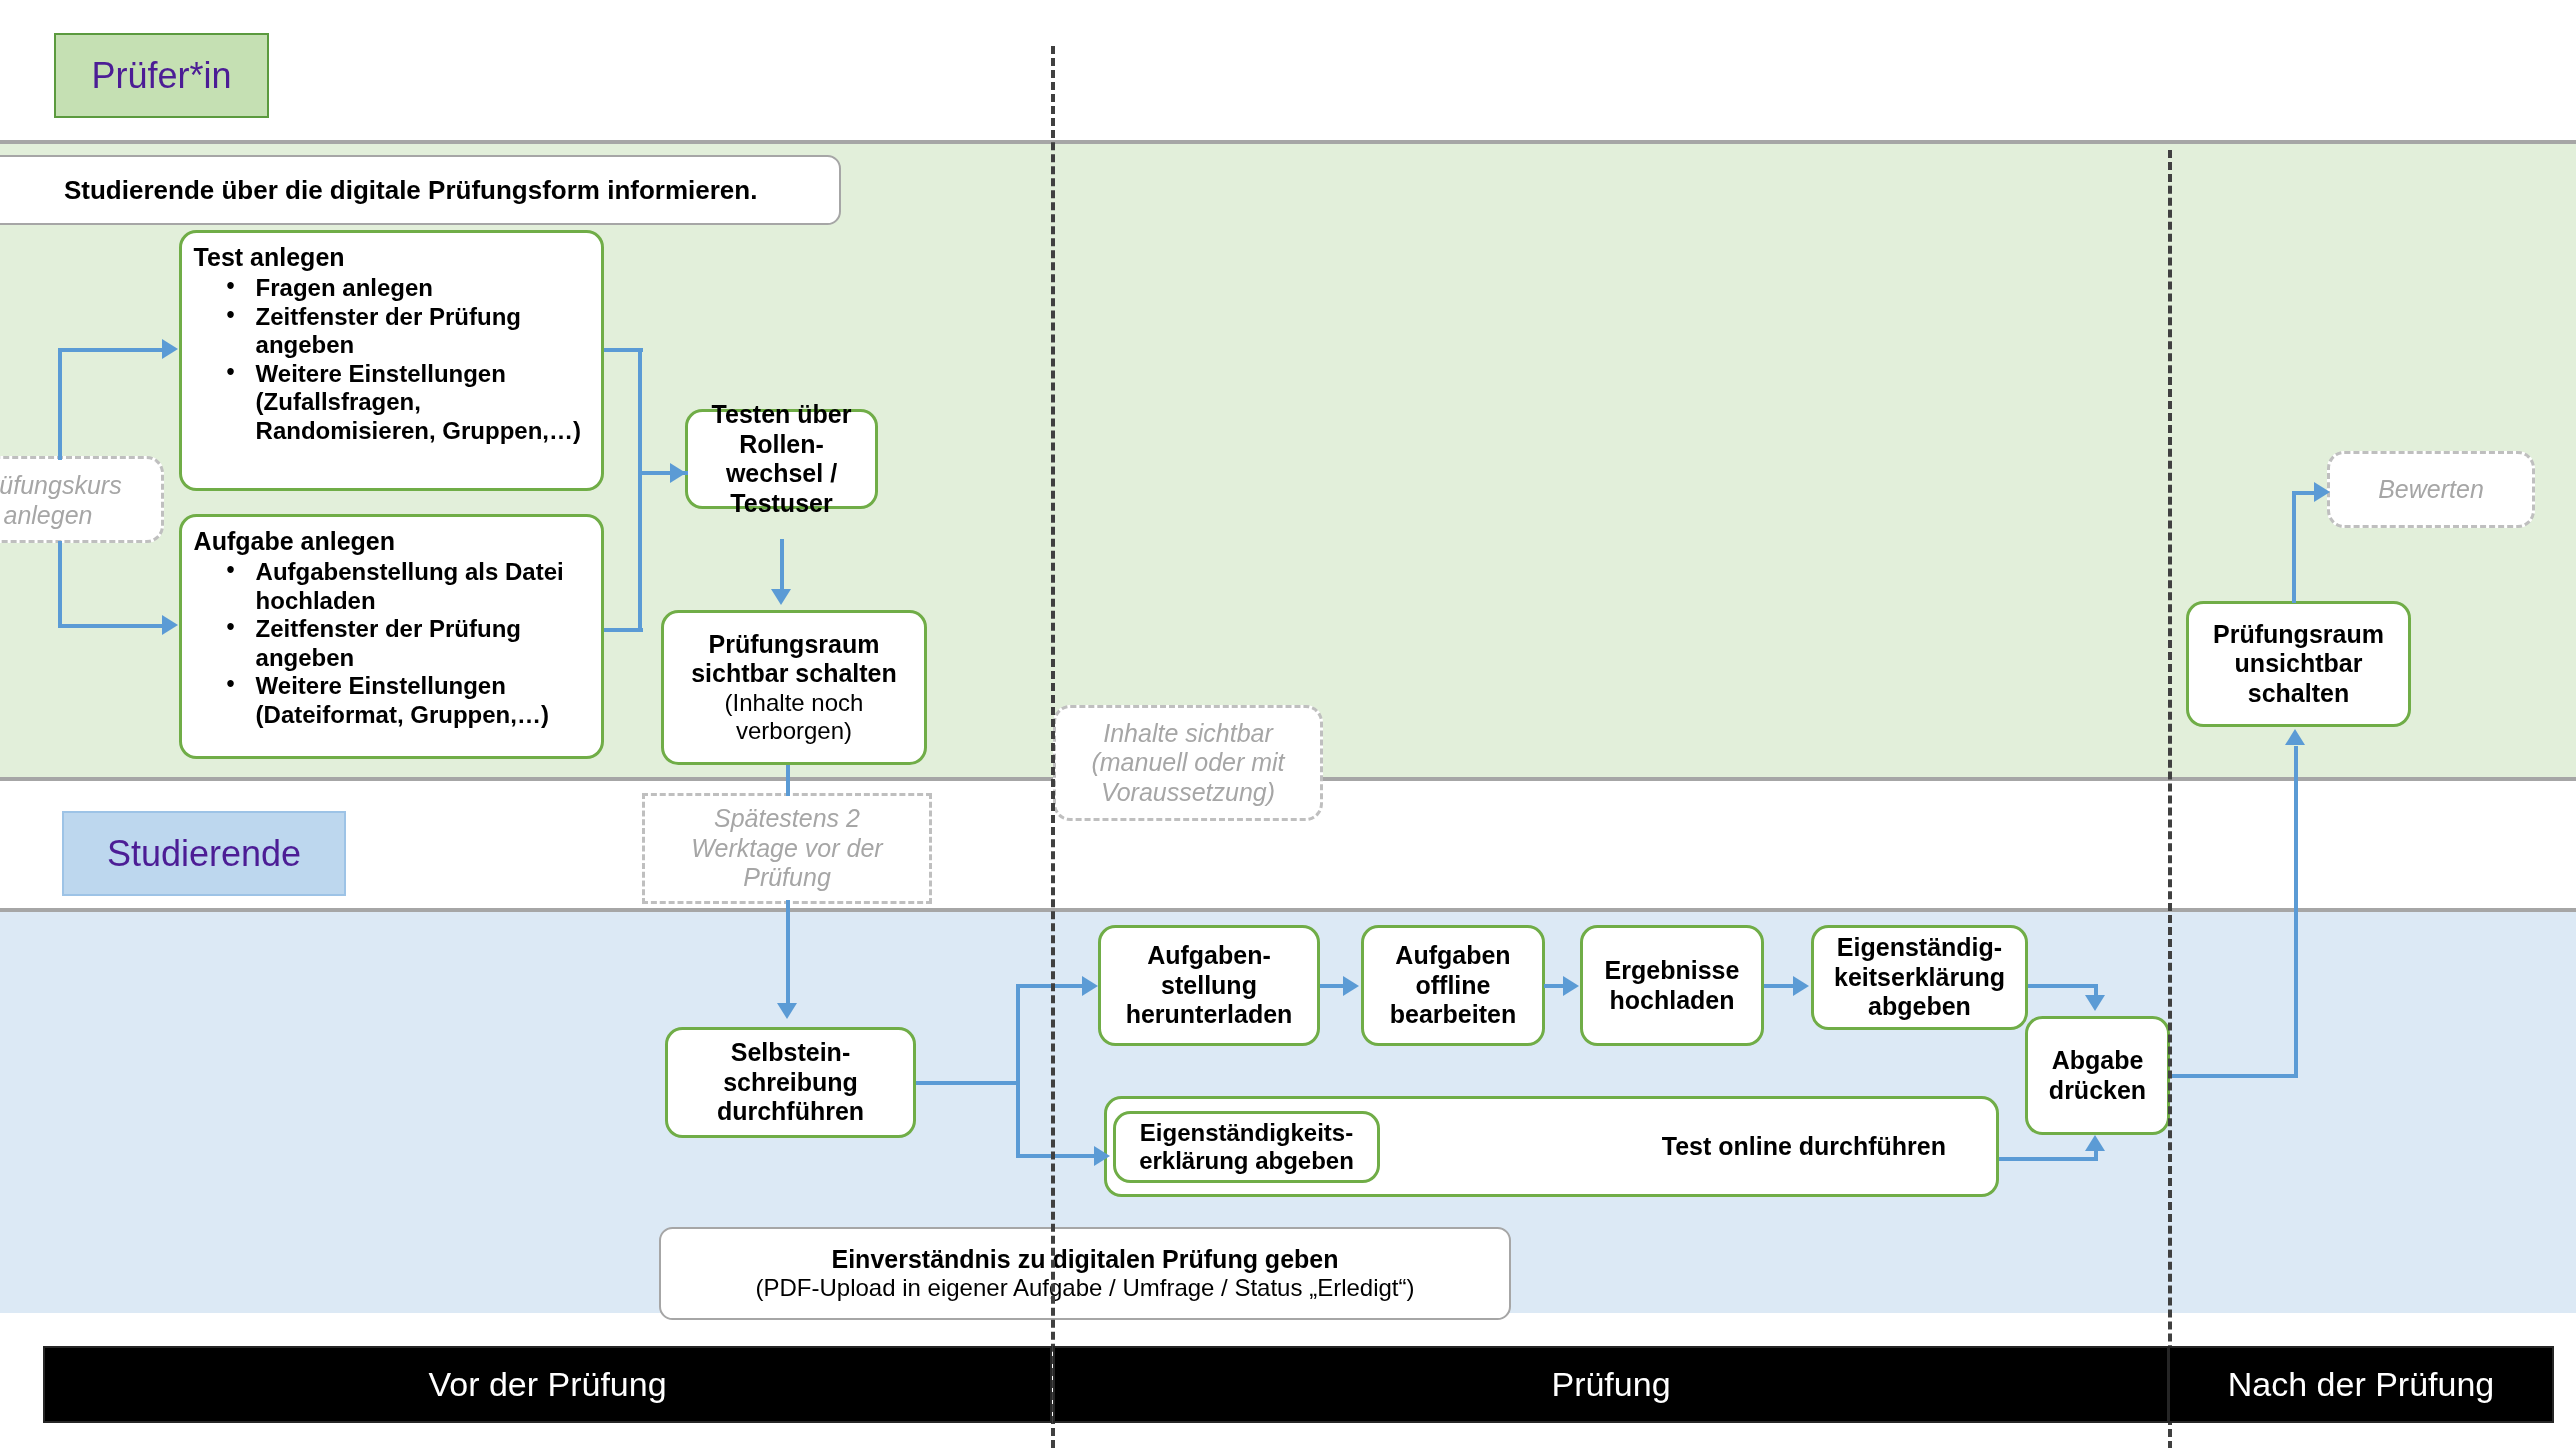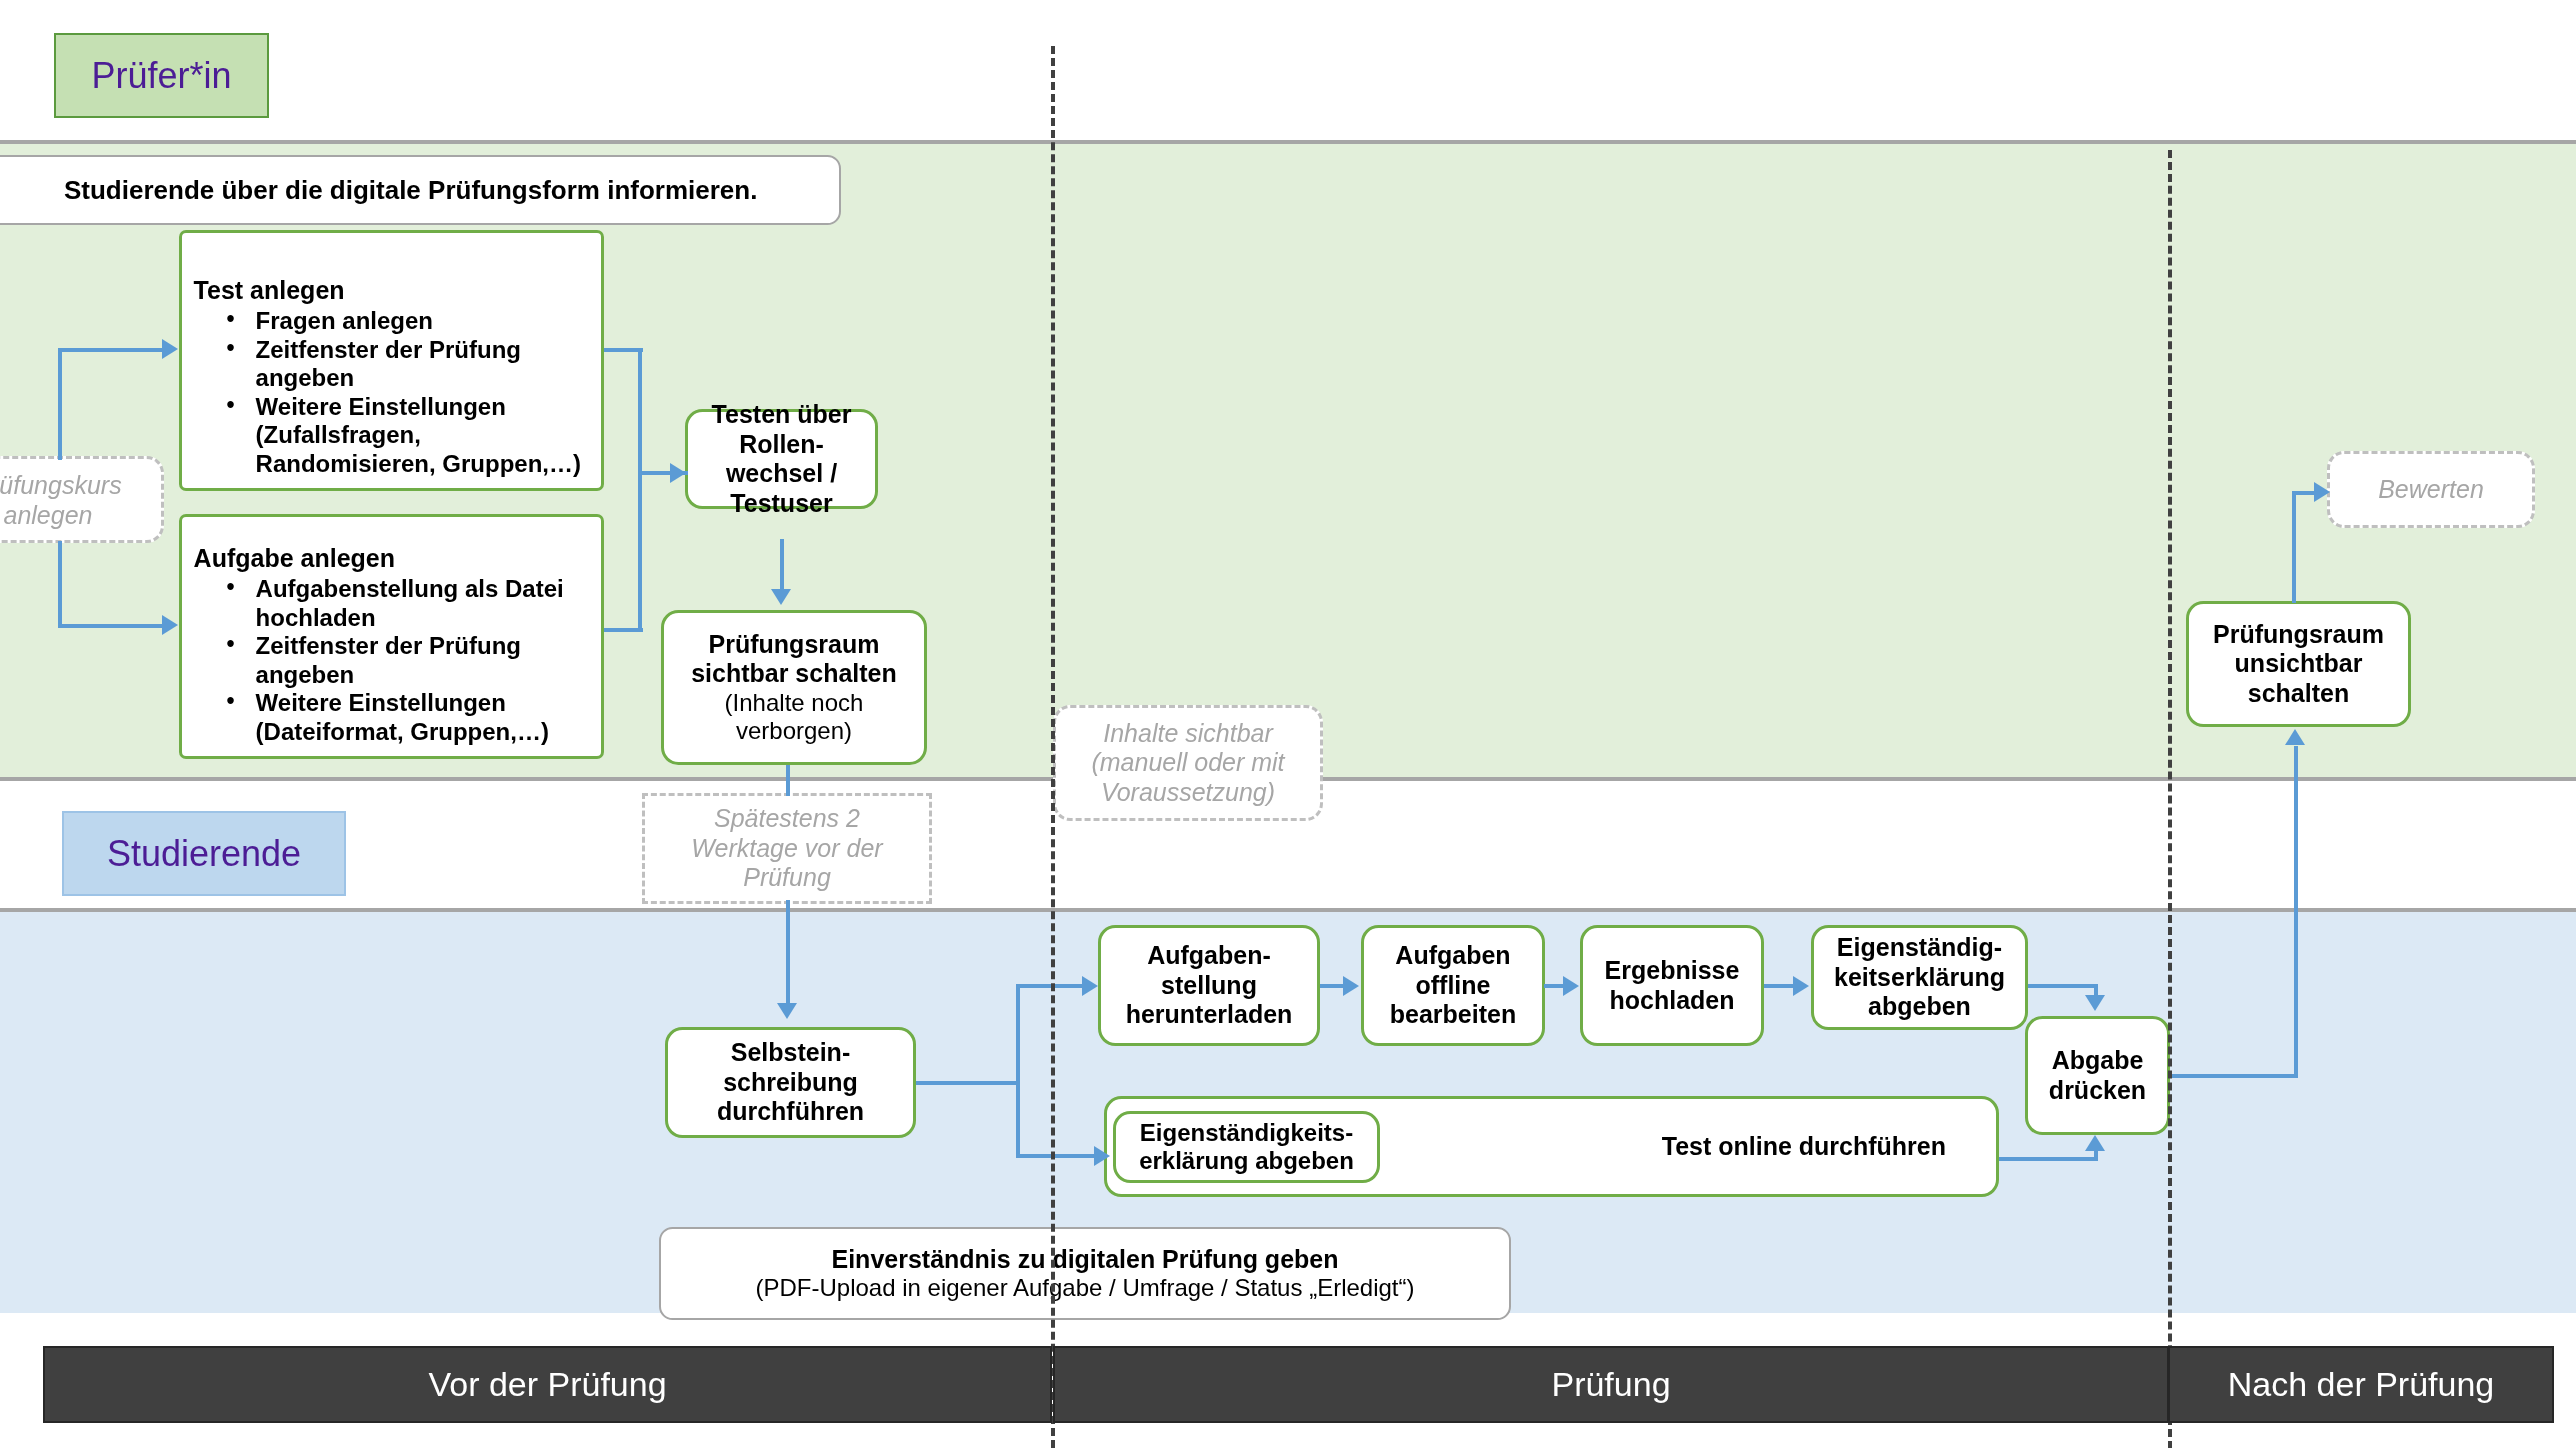--- a/index.html
+++ b/index.html
@@ -15,21 +15,21 @@
   .role-tag{position:absolute;display:flex;align-items:center;justify-content:center;
             font-weight:normal;color:#4c1d95;}
   .role-green{background:#c5e0b3;border:2.9px solid #5b9a3e;font-size:36px;}
   .role-blue{background:#bdd7ee;border:2.9px solid #9dc3e6;font-size:36px;}
 
   
   .node{position:absolute;background:#ffffff;border:3.9px solid #70ad47;border-radius:17.4px;
         box-sizing:border-box;display:flex;flex-direction:column;align-items:center;
         justify-content:center;text-align:center;color:#000;font-weight:bold;
         font-size:25px;line-height:1.18;padding:5.8px 7.7px;}
-  .node.left-align{align-items:flex-start;text-align:left;justify-content:flex-end;padding:9.7px 11.6px;border-radius:7px;}
+  .node.left-align{align-items:flex-start;text-align:left;justify-content:flex-start;padding:9.7px 11.6px;}
   .node .title{font-weight:bold;font-size:25px;margin-bottom:1.9px;}
   .node ul{margin:0;padding:0 0 0 33px;list-style:none;}
   .node li{font-weight:bold;font-size:24px;line-height:1.19;position:relative;
            margin:0;padding:0 0 0 29px;}
   .node li:before{content:"\2022";position:absolute;left:0;top:-1px;font-size:23px;}
   .node .sub{font-weight:normal;font-size:24px;line-height:1.18;}
 
   .node.grey{border:2.9px solid #a6a6a6;border-radius:13.5px;}
   .node.dashed{border:3.9px dashed #bfbfbf;background:#ffffff;color:#a6a6a6;
                font-style:italic;font-weight:normal;font-size:25px;}
@@ -40,21 +40,21 @@
   .vline{position:absolute;width:3.9px;background:#5b9bd5;}
   .arr{position:absolute;width:0;height:0;}
   .arr-r{border-top:10.6px solid transparent;border-bottom:10.6px solid transparent;border-left:16.4px solid #5b9bd5;}
   .arr-d{border-left:10.6px solid transparent;border-right:10.6px solid transparent;border-top:16.4px solid #5b9bd5;}
   .arr-u{border-left:10.6px solid transparent;border-right:10.6px solid transparent;border-bottom:16.4px solid #5b9bd5;}
 
   
   .phase-div{position:absolute;width:0;border-left:4.8px dashed #404040;}
 
   
-  .tl-bar{position:absolute;background:#404040;border:2.9px solid #262626;box-sizing:border-box;
+  .tl-bar{position:absolute;background:#000000;border:2.9px solid #262626;box-sizing:border-box;
           display:flex;align-items:center;justify-content:center;color:#ffffff;font-size:34px;}
 </style>
 </head>
 <body>
 
 <div id="stage">
 
   <div class="lane lane-green" style="top:140px;height:633px;"></div>
   <div class="lane lane-blue" style="top:908px;height:401px;"></div>
 

